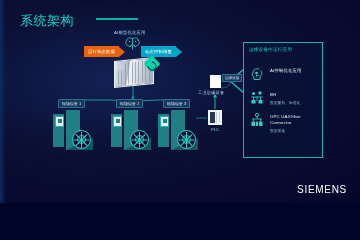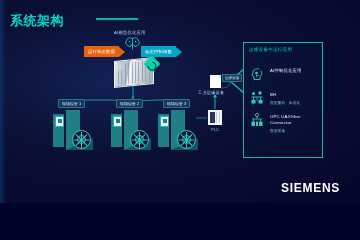--- a/index.html
+++ b/index.html
@@ -4,21 +4,21 @@
 <style>
   html,body{margin:0;padding:0;background:#000428;}
   body{width:360px;height:203px;overflow:hidden;
        font-family:"Liberation Sans","DejaVu Sans",sans-serif;}
   .slide{position:relative;width:360px;height:203px;background:#0a0a2e;overflow:hidden;}
   .slide:before{content:"";position:absolute;inset:0;
       background:radial-gradient(ellipse at 30% 40%, #122154 0%, #0a0f33 45%, #05052a 100%);}
   .layer{position:absolute;inset:0;}
 
   
-  .title{position:absolute;left:10px;top:14px;font-size:13px;font-weight:bold;
+  .title{position:absolute;left:20px;top:14px;font-size:13px;font-weight:normal;
      color:#00d7c8;letter-spacing:.5px;line-height:1;white-space:nowrap;}
   .title-underline{position:absolute;left:96px;top:18px;width:42px;height:2px;background:#00b6aa;}
 
   
   .arrow{position:absolute;height:11px;display:flex;align-items:center;}
   .arrow .body{height:11px;display:flex;align-items:center;justify-content:center;
       padding:0 3px;font-size:4.3px;color:#fff;white-space:nowrap;letter-spacing:.2px;}
   .arrow .tip{width:0;height:0;border-top:5.5px solid transparent;
       border-bottom:5.5px solid transparent;}
   .arrow-orange{left:84px;top:46px;}
@@ -91,22 +91,22 @@
   .prow{position:absolute;left:249px;display:flex;gap:5px;align-items:flex-start;}
   .prow .txt{padding-top:2px;}
   .prow .t1{font-size:4.3px;color:#e8f4fa;white-space:nowrap;letter-spacing:.2px;line-height:1.45;}
   .prow .t2{font-size:3.8px;color:#7fb6cf;white-space:nowrap;margin-top:1.5px;}
   .picon{width:16px;height:16px;position:relative;flex:none;}
 
   
   .left-tag{position:absolute;left:222px;top:74px;font-size:3.6px;color:#cfe9f5;
      background:#17375e;border:.5px solid #2e6f8e;padding:1px 2px;white-space:nowrap;}
 
-  .siemens{position:absolute;right:20px;bottom:8px;color:#ffffff;font-size:12px;
-     font-weight:bold;letter-spacing:.7px;}
+  .siemens{position:absolute;right:13px;bottom:8px;color:#ffffff;font-size:10px;
+     font-weight:normal;letter-spacing:.7px;}
   .edge-glow{position:absolute;left:0;top:0;width:6px;height:203px;
      background:linear-gradient(90deg,#0d2b5e,transparent);}
 </style>
 </head>
 <body>
 
 <div class="slide">
   <div class="layer"></div>
   <div class="edge-glow"></div>
 

